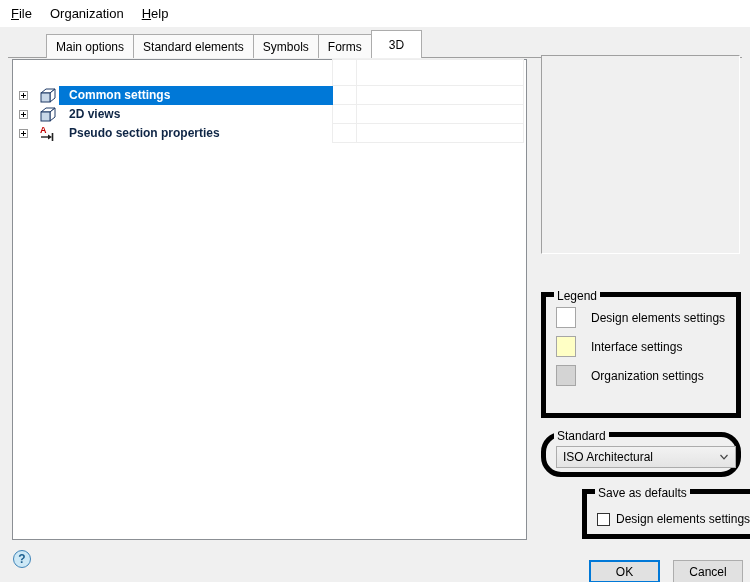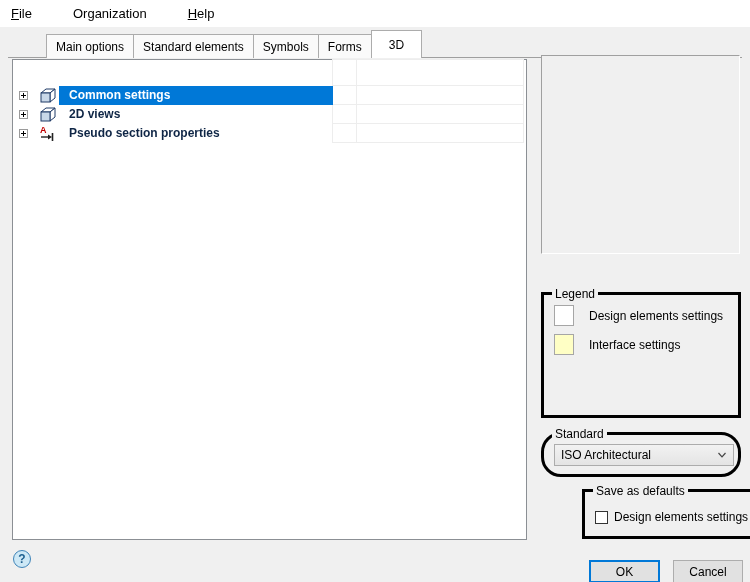--- a/index.html
+++ b/index.html
@@ -2,21 +2,21 @@
 <html><head>
 <meta charset="utf-8">
 <style>
   * { margin:0; padding:0; box-sizing:border-box; }
   html,body { width:750px; height:582px; }
   body { font-family:"Liberation Sans", sans-serif; font-size:12px; color:#000; }
   .window { position:relative; width:750px; height:582px; background:#f0f0f0; overflow:hidden; }
 
   
   .menubar { position:absolute; left:0; top:0; width:750px; height:27px; background:#ffffff;
-             display:flex; align-items:center; padding-left:2px; font-size:13px;gap:23px; }
+             display:flex; align-items:center; padding-left:2px; font-size:13px; }
   .menu-item { padding:5px 9px; cursor:default; }
   .menu-item u { text-decoration:underline; }
 
   
   .tabstrip { position:absolute; left:8px; top:30px; width:734px; height:28px; }
   .tab-line { position:absolute; left:0; top:27px; width:734px; height:1px; background:#9f9f9f; }
   .tabs { position:absolute; left:2px; top:0; display:flex; align-items:flex-end; height:28px;padding-left:36px; }
   .tab { background:#fafafa; border:1px solid #acacac; border-bottom:none; height:24px;
          padding:0 9px; display:flex; align-items:center; margin-right:-1px; position:relative; }
   .tab.active { background:#ffffff; height:28px; padding:0 17px; z-index:3; }
@@ -43,21 +43,21 @@
   .tree-label { position:absolute; left:46px; top:0; width:274px; height:19px; line-height:19px;
                 font-weight:bold; color:#0f2646; padding-left:10px; white-space:nowrap; overflow:hidden; }
   .tree-row.selected .tree-label { background:#0078d7; color:#ffffff; }
 
   
   .preview-box { position:absolute; left:541px; top:55px; width:199px; height:199px; background:#f0f0f0;
                  border-top:1px solid #a0a0a0; border-left:1px solid #a0a0a0;
                  border-right:1px solid #ffffff; border-bottom:1px solid #ffffff; }
 
   
-  .groupbox { position:absolute; border:3px solid #000000; }
+  .groupbox { position:absolute; border:5px solid #000000; }
   .groupbox .gb-title { position:absolute; left:8px; top:-8px; background:#f0f0f0; padding:0 3px; }
   .legend-group { left:541px; top:292px; width:200px; height:126px; }
   .legend-items { position:absolute; left:10px; top:10px; }
   .legend-item { display:flex; align-items:center; height:21px; margin-bottom:8px; }
   .swatch { width:20px; height:21px; border:1px solid #a6a6a6; margin-right:15px; flex:0 0 auto; }
 
   .standard-group { left:541px; top:432px; width:200px; height:45px;border-radius:20px; }
   .combobox { position:absolute; left:10px; top:9px; width:180px; height:22px;
               background:linear-gradient(#f2f2f2,#e4e4e4); border:1px solid #acacac;
               display:flex; align-items:center; padding:0 6px; }
@@ -148,20 +148,24 @@
     <div class="gb-title">Legend</div>
     <div class="legend-items" id="legend-items">
         <div class="legend-item">
           <span class="swatch" style="background: rgb(255, 255, 255);"></span>
           <span>Design elements settings</span>
         </div>
         <div class="legend-item">
           <span class="swatch" style="background: rgb(255, 255, 197);"></span>
           <span>Interface settings</span>
         </div>
+        <div class="legend-item">
+          <span class="swatch" style="background: rgb(212, 212, 212);"></span>
+          <span>Organization settings</span>
+        </div>
       </div>
   </div>
 
   <div class="groupbox standard-group">
     <div class="gb-title">Standard</div>
     <div class="combobox">
       <span class="combo-text">ISO Architectural</span>
       <svg class="combo-arrow" viewBox="0 0 10 10">
         <polyline points="1.5,3 5,6.8 8.5,3" fill="none" stroke="#444" stroke-width="1.2"></polyline>
       </svg>

